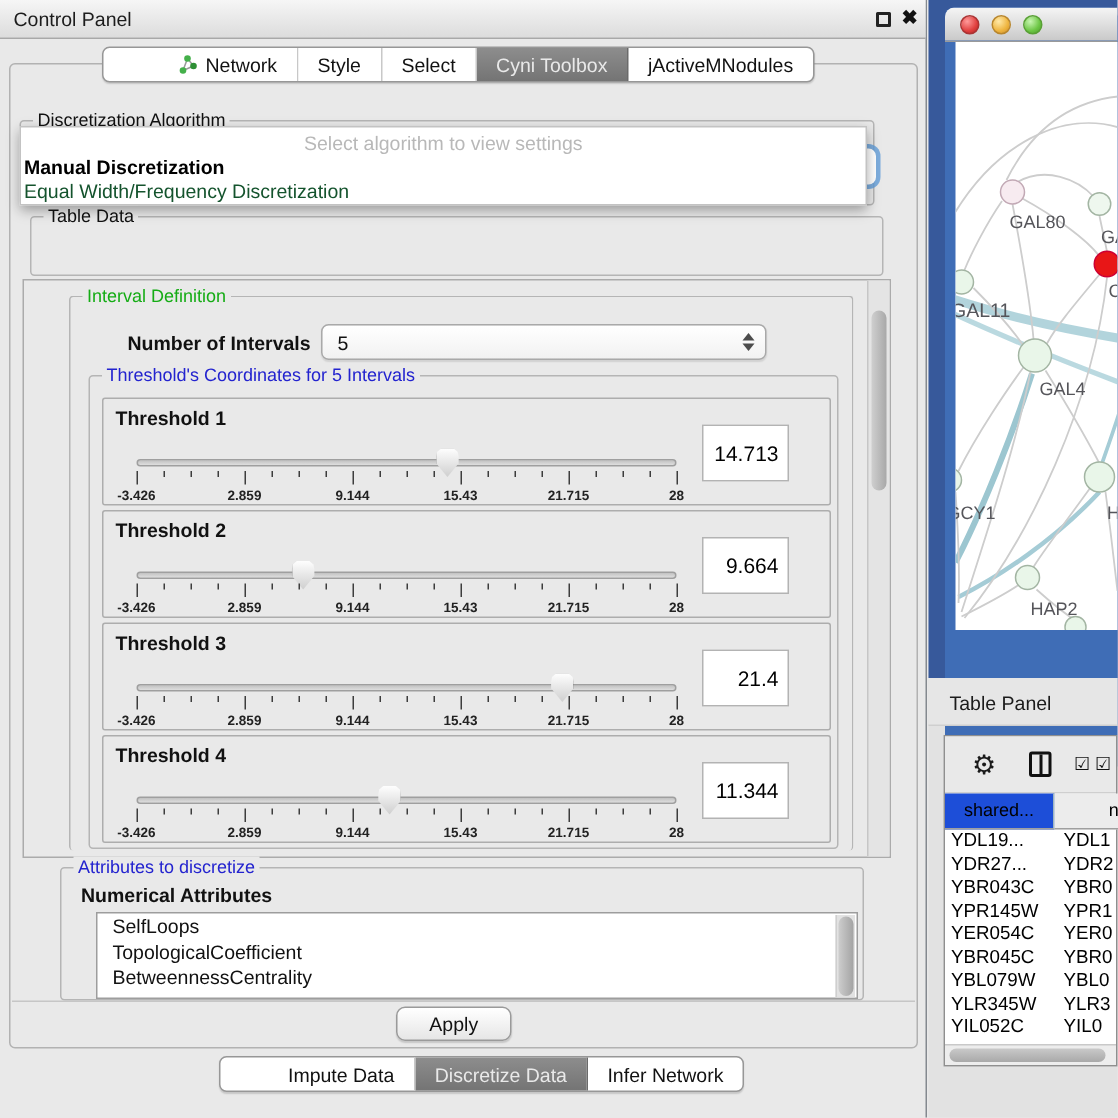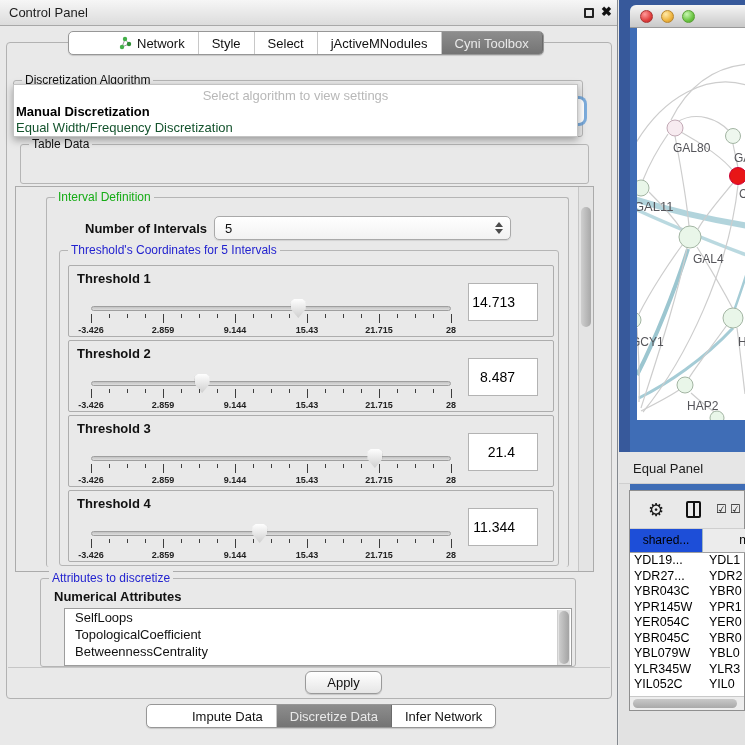--- a/index.html
+++ b/index.html
@@ -64,34 +64,34 @@
   .thumb{position:absolute;top:-3px;width:15px;height:19px;
     background:linear-gradient(#fefefe,#cfcfcf);
     clip-path:polygon(22% 0,78% 0,96% 12%,100% 28%,100% 52%,50% 100%,0 52%,0 28%,4% 12%);
     filter:drop-shadow(0 0 1px #777);}
   .ticks{position:absolute;left:0;top:12px;width:100%;height:10px;}
   .tick{position:absolute;top:0;width:1px;background:#3d3d3d;}
   .tick.minor{height:4px;}
   .tick.major{height:9px;}
   .tick-labels{position:absolute;left:0;top:23px;width:100%;height:10px;}
   .tick-lab{position:absolute;transform:translateX(-50%);font-size:9px;font-weight:bold;color:#222;white-space:nowrap;}
-  .value-box{position:absolute;left:399px;top:17px;width:70px;height:38px;background:#fff;border:1px solid #b3b3b3;
-    font-size:14px;color:#000;text-align:right;line-height:36px;padding-right:22px;}
+  .value-box{position:absolute;left:399px;top:17px;width:58px;height:38px;background:#fff;border:1px solid #b3b3b3;
+    font-size:14px;color:#000;text-align:right;line-height:36px;padding-right:6px;}
 
   
   #attr-list{position:absolute;left:64px;top:608px;width:508px;height:58px;background:#fff;border:1px solid #9d9d9d;overflow:hidden;}
   #attr-list .li{font-size:13px;color:#111;padding-left:10px;line-height:17px;}
   #attr-scroll{position:absolute;right:1px;top:1px;width:13px;height:56px;background:#e2e2e2;border-left:1px solid #cfcfcf;}
   #attr-scroll .vthumb{position:absolute;left:1px;top:1px;width:10px;height:53px;border-radius:5px;background:linear-gradient(90deg,#cdcdcd,#a3a3a3);}
 
   .hline{position:absolute;left:1px;width:602px;height:0;border-top:1px solid #c6c6c6;}
 
   #apply-btn{position:absolute;left:264px;top:671px;width:77px;height:23px;border:1px solid #9a9a9a;border-radius:6px;
     background:linear-gradient(#ffffff,#e6e6e6);font-size:13px;color:#111;text-align:center;line-height:21px;
-    box-shadow:0 1px 1px rgba(0,0,0,.15);margin-left:41px;}
+    box-shadow:0 1px 1px rgba(0,0,0,.15);}
 
   
   #right-region{position:absolute;left:619px;top:0;width:126px;height:745px;background:#e2e2e2;}
   #desktop{position:absolute;left:0;top:0;width:126px;height:452px;background:#37599b;}
   #net-window{position:absolute;left:11px;top:5px;width:115px;height:506px;background:#3f6db6;border-radius:6px 6px 0 0;}
   #net-titlebar{position:absolute;left:0;top:0;width:100%;height:23px;border-radius:6px 0 0 0;
     background:linear-gradient(#f5f5f5,#c9c9c9);border-bottom:1px solid #9a9a9a;}
   .tl{position:absolute;top:5px;width:13px;height:13px;border-radius:50%;}
   .tl.red{left:10px;background:radial-gradient(circle at 35% 30%,#ff9a9a,#e0403f 60%,#b02220);border:1px solid #a33;}
   .tl.yellow{left:31px;background:radial-gradient(circle at 35% 30%,#ffe9a8,#eeb43e 60%,#c7892a);border:1px solid #b8862d;}
@@ -144,25 +144,25 @@
           <circle cx="11" cy="8" r="2.2" fill="#2e8f35"></circle>
       </svg>
       <span>Network</span>
     </div>
     <div class="seg">
         <span>Style</span>
       </div>
     <div class="seg">
         <span>Select</span>
       </div>
+    <div class="seg sel">
+        <span>Cyni Toolbox</span>
+      </div>
     <div class="seg">
         <span>jActiveMNodules</span>
-      </div>
-    <div class="seg sel">
-        <span>Cyni Toolbox</span>
       </div>
   </div>
 
   <div class="outer-panel"></div>
 
   <div class="group" style="left:13px;top:80px;width:570px;height:57px;">
     <span class="gtitle">Discretization Algorithm</span>
   </div>
   <div id="algo-combo-focus"></div>
 
@@ -263,21 +263,21 @@
               </div>
             <div class="tick-labels">
                 <div class="tick-lab" style="left: 0%;">-3.426</div>
                 <div class="tick-lab" style="left: 20%;">2.859</div>
                 <div class="tick-lab" style="left: 40%;">9.144</div>
                 <div class="tick-lab" style="left: 60%;">15.43</div>
                 <div class="tick-lab" style="left: 80%;">21.715</div>
                 <div class="tick-lab" style="left: 100%;">28</div>
               </div>
           </div>
-          <div class="value-box">8.487</div>
+          <div class="value-box">9.664</div>
         </div>
 
         <div class="th-panel" style="top:164px;">
           <div class="th-label">Threshold 3</div>
           <div class="slider">
             <div class="track"></div>
             <div class="thumb" style="left: calc(79% - 8px);"></div>
             <div class="ticks">
                 <div class="tick major" style="left: 0%;"></div>
                 <div class="tick minor" style="left: 5%;"></div>
@@ -447,21 +447,21 @@
             <text x="-6" y="318">GCY1</text>
             <text x="101" y="318">H</text>
             <text x="50" y="382">HAP2</text>
           </g>
         </svg>
       </div>
     </div>
   </div>
 
   <div id="table-panel-bar">
-    <span class="title">Equal Panel</span>
+    <span class="title">Table Panel</span>
   </div>
 
   <div id="table-body">
     <div id="table-toolbar">
       <span id="gear-ic">⚙</span>
       <span id="split-ic"></span>
       <span class="chk" style="left:86px;">☑</span>
       <span class="chk" style="left:100px;">☑</span>
     </div>
     <div id="table-header">

